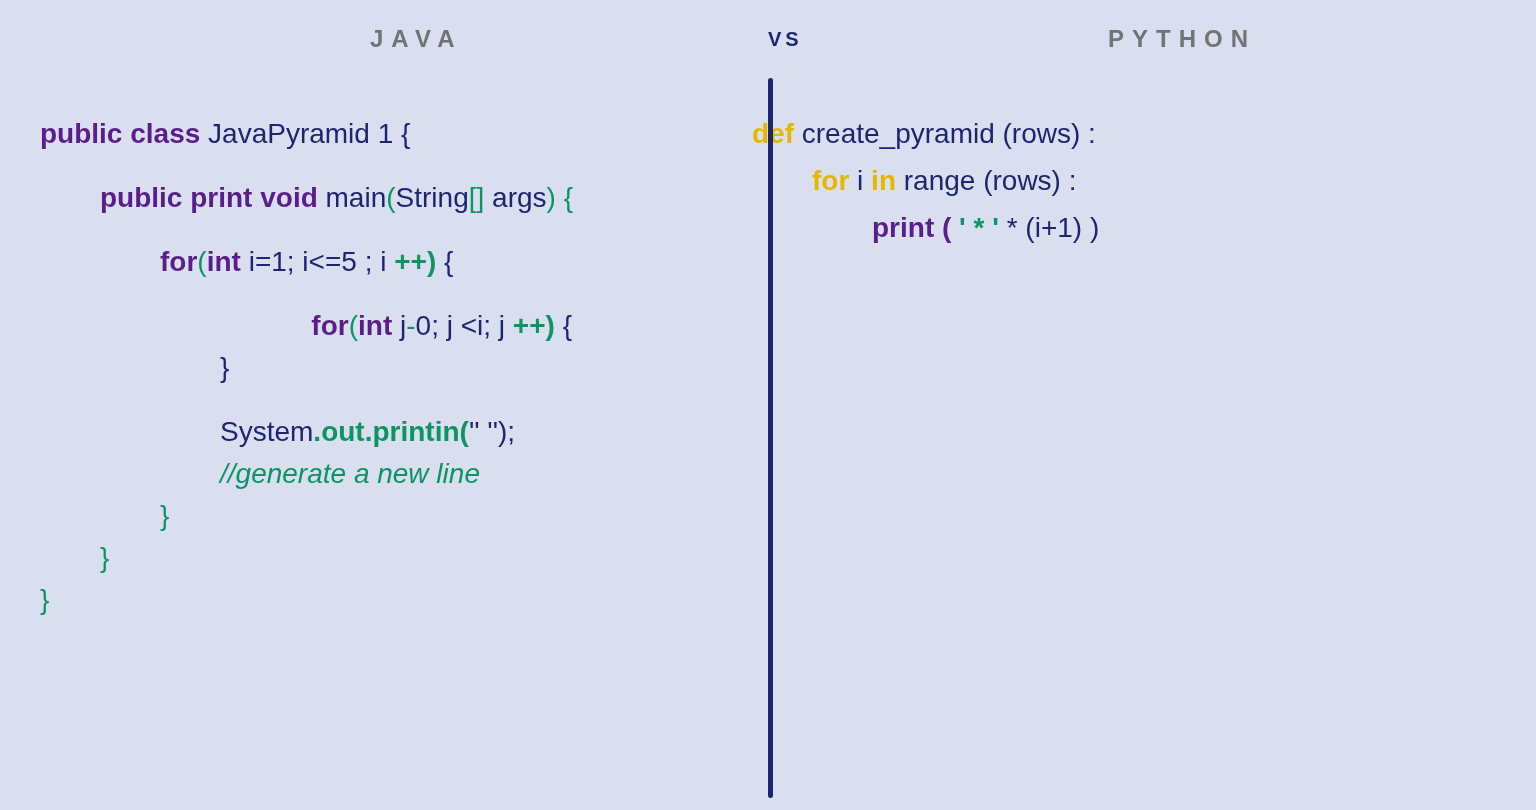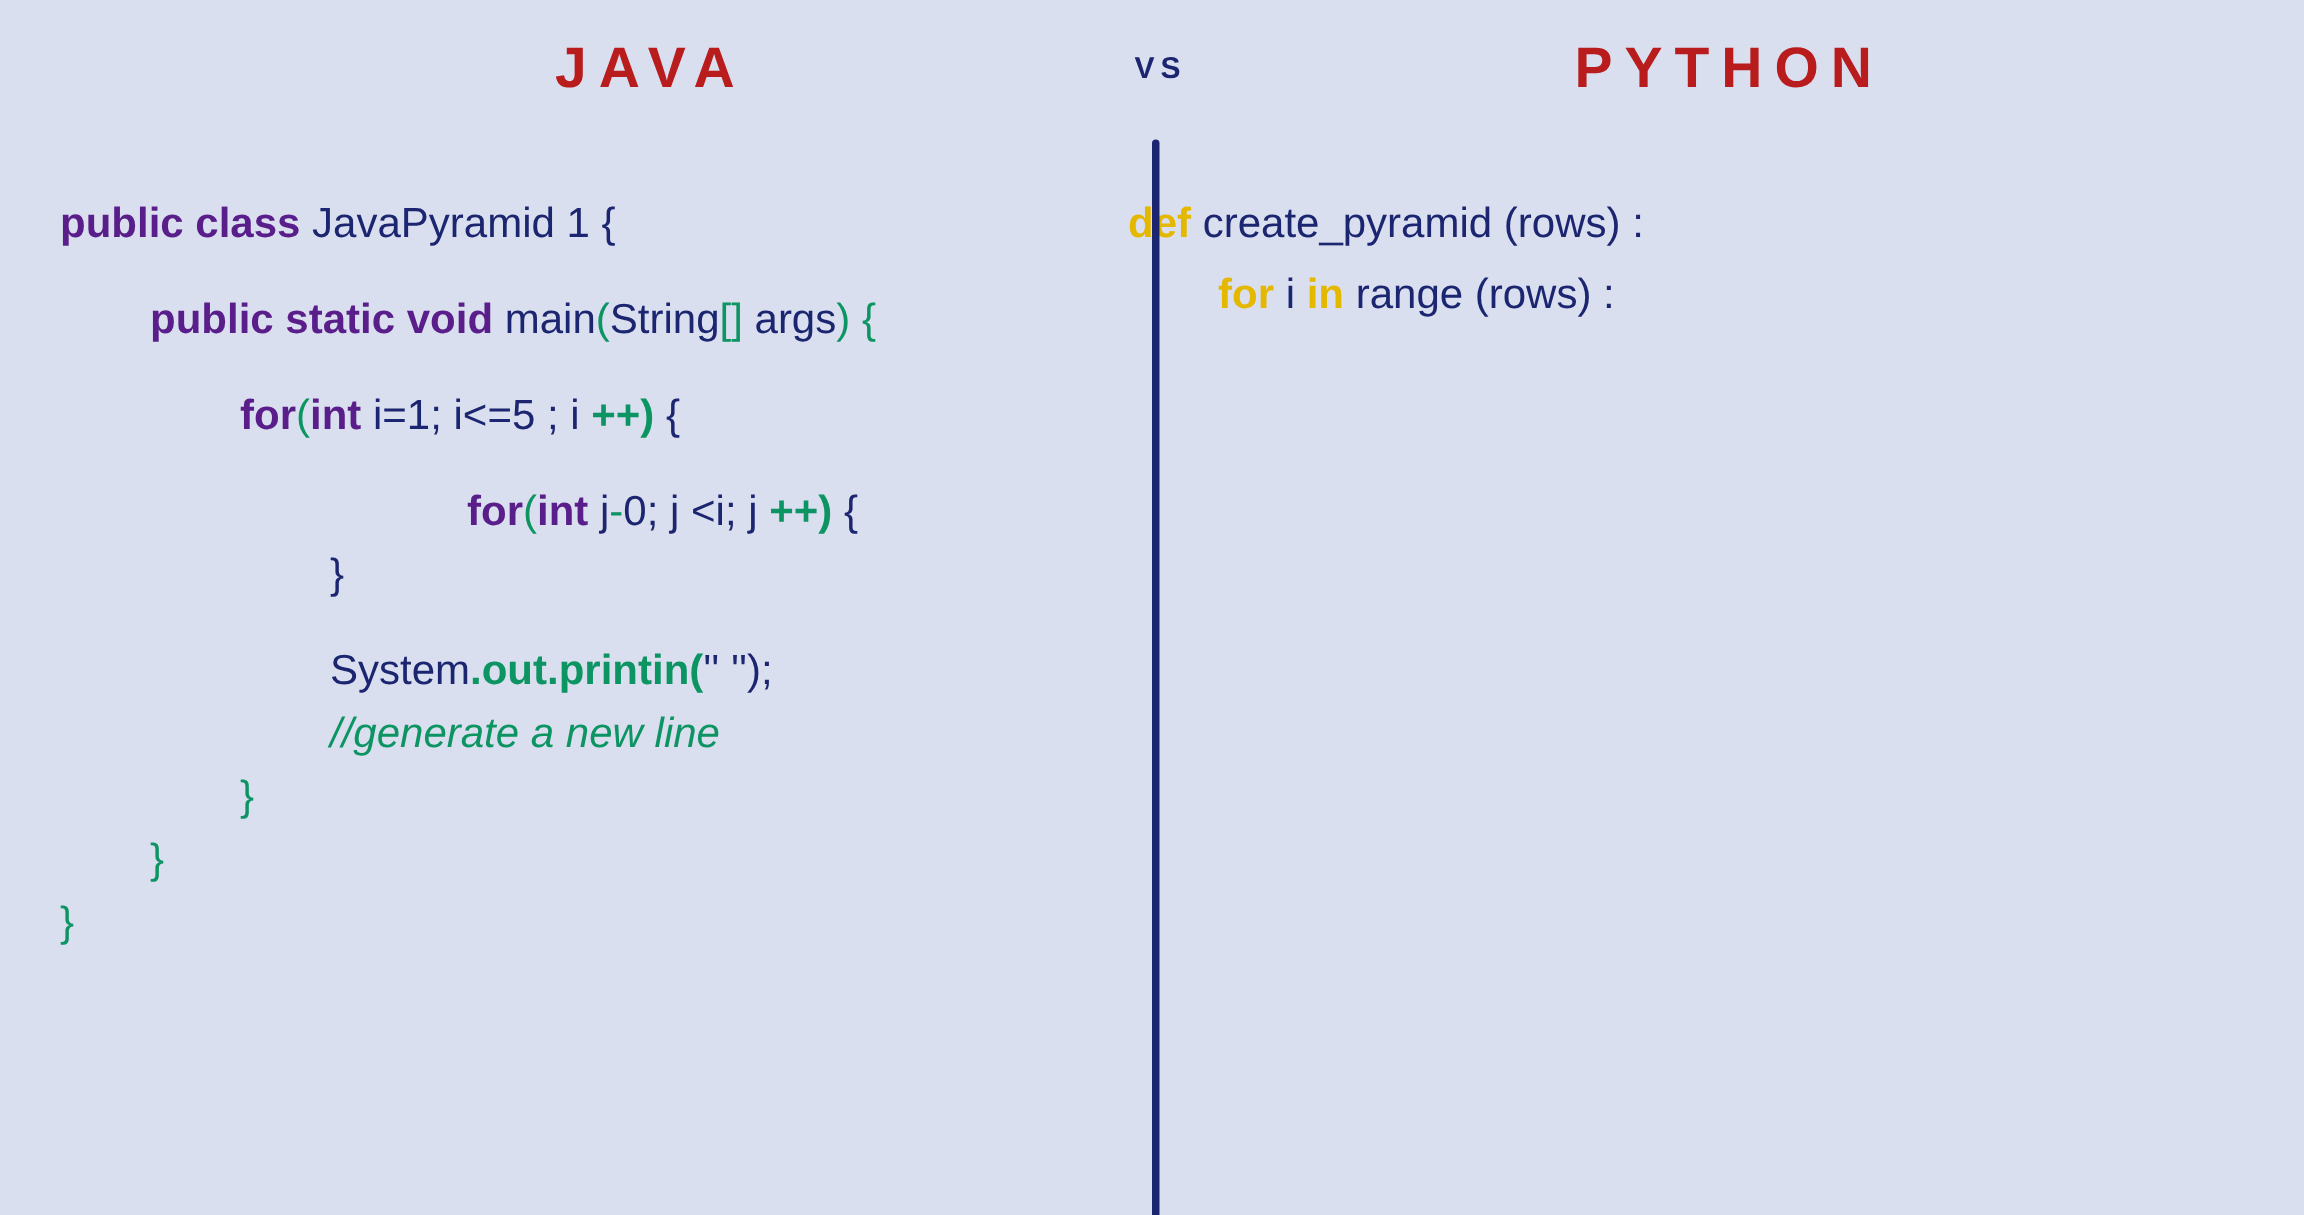--- a/index.html
+++ b/index.html
@@ -15,22 +15,22 @@
       position: relative;
       overflow: hidden;
     }
     .header {
       display: flex;
       justify-content: space-between;
       align-items: center;
       padding: 25px 280px 30px 370px;
     }
     .title {
-      color: #b91c1c;
-      font-size: 38px;
+      color: #737373;
+      font-size: 24px;
       font-weight: 700;
       letter-spacing: 8px;
     }
     .vs {
       color: #1c2670;
       font-size: 20px;
       font-weight: 700;
       letter-spacing: 4px;
     }
     .content {
@@ -91,21 +91,21 @@
 </div>
 
 <div class="content">
   <div class="divider"></div>
 
   <div class="left-panel">
     <div class="code-line java-line-1">
       <span class="kw-purple">public class </span><span class="kw-navy">JavaPyramid 1 {</span>
     </div>
     <div class="code-line java-line-2">
-      <span class="kw-purple">public static void </span><span class="kw-navy">main</span><span class="kw-green">(</span><span class="kw-navy">String</span><span class="kw-green">[]</span><span class="kw-navy"> args</span><span class="kw-green">) {</span>
+      <span class="kw-purple">public print void </span><span class="kw-navy">main</span><span class="kw-green">(</span><span class="kw-navy">String</span><span class="kw-green">[]</span><span class="kw-navy"> args</span><span class="kw-green">) {</span>
     </div>
     <div class="code-line java-line-3">
       <span class="kw-purple">for</span><span class="kw-green">(</span><span class="kw-purple">int</span><span class="kw-navy"> i=1; i&lt;=5</span><span class="kw-navy"> ; i</span><span class="kw-green-bold"> ++) </span><span class="kw-navy">{</span>
     </div>
     <div class="code-line java-line-4">
       <span class="kw-purple">for</span><span class="kw-green">(</span><span class="kw-purple">int</span><span class="kw-navy"> j</span><span class="kw-green">-</span><span class="kw-navy">0; j &lt;i; j</span><span class="kw-green-bold"> ++) </span><span class="kw-navy">{</span>
     </div>
     <div class="code-line java-line-6">
       <span class="kw-navy">}</span>
     </div>
@@ -126,14 +126,17 @@
     </div>
   </div>
 
   <div class="right-panel">
     <div class="code-line py-line-1">
       <span class="kw-yellow">def </span><span class="kw-navy">create_pyramid (rows) :</span>
     </div>
     <div class="code-line py-line-2">
       <span class="kw-yellow">for </span><span class="kw-navy">i </span><span class="kw-yellow">in </span><span class="kw-navy">range (rows) :</span>
     </div>
+    <div class="code-line py-line-3">
+      <span class="kw-purple">print ( </span><span class="kw-green-bold">' * ' </span><span class="kw-navy">* (i+1) )</span>
+    </div>
   </div>
 </div>
 
 </body></html>

